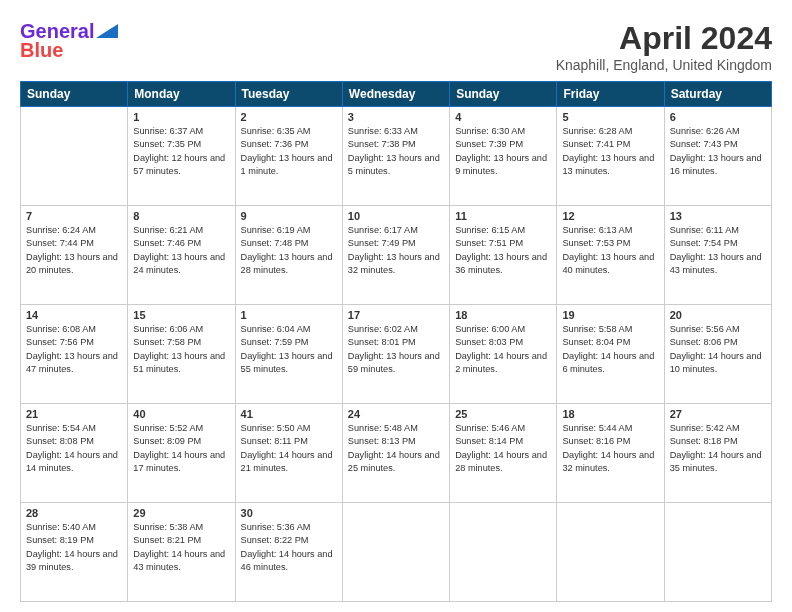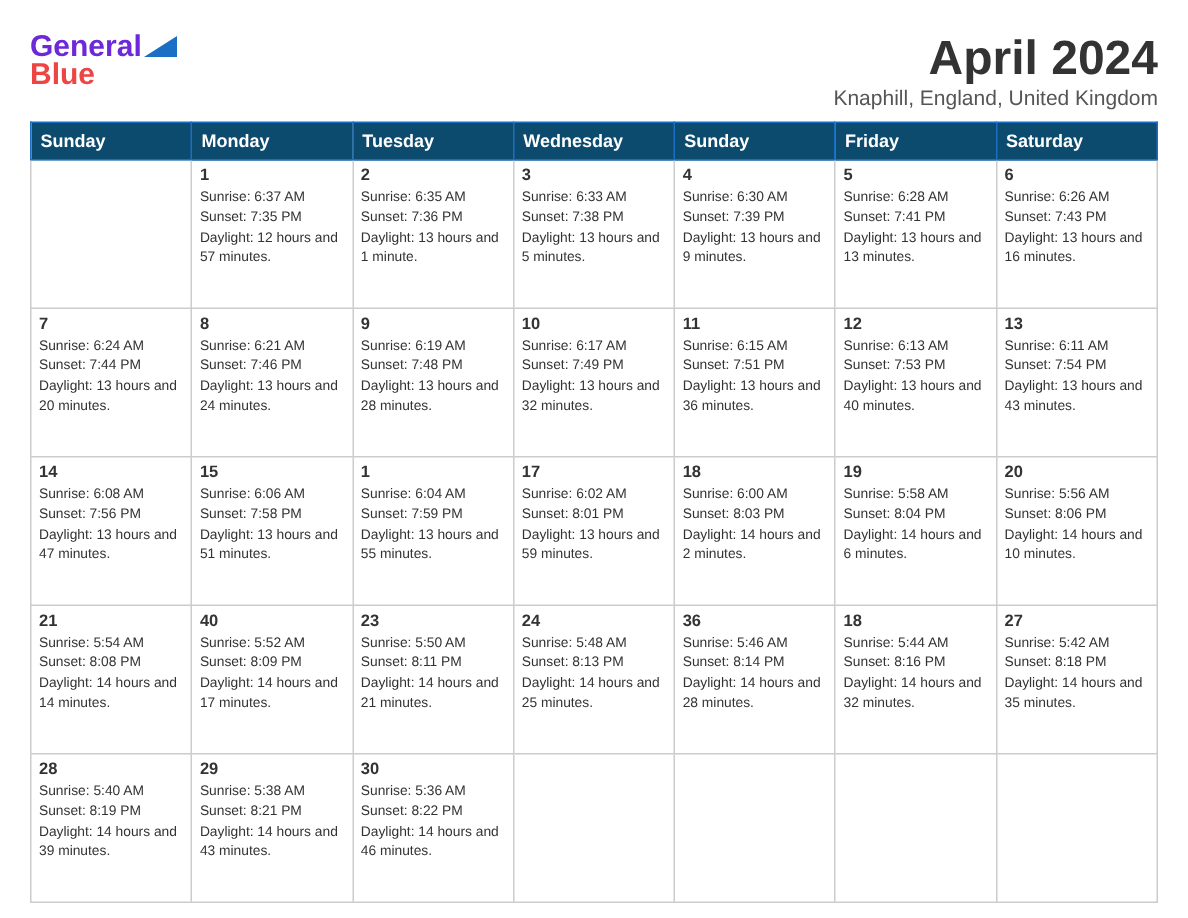--- a/index.html
+++ b/index.html
@@ -203,29 +203,29 @@
         <tr>
           <td>
             <span class="day-num">21</span>
             <div class="day-info">Sunrise: 5:54 AM<br>Sunset: 8:08 PM<br>Daylight: 14 hours and 14 minutes.</div>
           </td>
           <td>
             <span class="day-num">40</span>
             <div class="day-info">Sunrise: 5:52 AM<br>Sunset: 8:09 PM<br>Daylight: 14 hours and 17 minutes.</div>
           </td>
           <td>
-            <span class="day-num">23</span>
+            <span class="day-num">41</span>
             <div class="day-info">Sunrise: 5:50 AM<br>Sunset: 8:11 PM<br>Daylight: 14 hours and 21 minutes.</div>
           </td>
           <td>
             <span class="day-num">24</span>
             <div class="day-info">Sunrise: 5:48 AM<br>Sunset: 8:13 PM<br>Daylight: 14 hours and 25 minutes.</div>
           </td>
           <td>
-            <span class="day-num">36</span>
+            <span class="day-num">25</span>
             <div class="day-info">Sunrise: 5:46 AM<br>Sunset: 8:14 PM<br>Daylight: 14 hours and 28 minutes.</div>
           </td>
           <td>
             <span class="day-num">18</span>
             <div class="day-info">Sunrise: 5:44 AM<br>Sunset: 8:16 PM<br>Daylight: 14 hours and 32 minutes.</div>
           </td>
           <td>
             <span class="day-num">27</span>
             <div class="day-info">Sunrise: 5:42 AM<br>Sunset: 8:18 PM<br>Daylight: 14 hours and 35 minutes.</div>
           </td>

